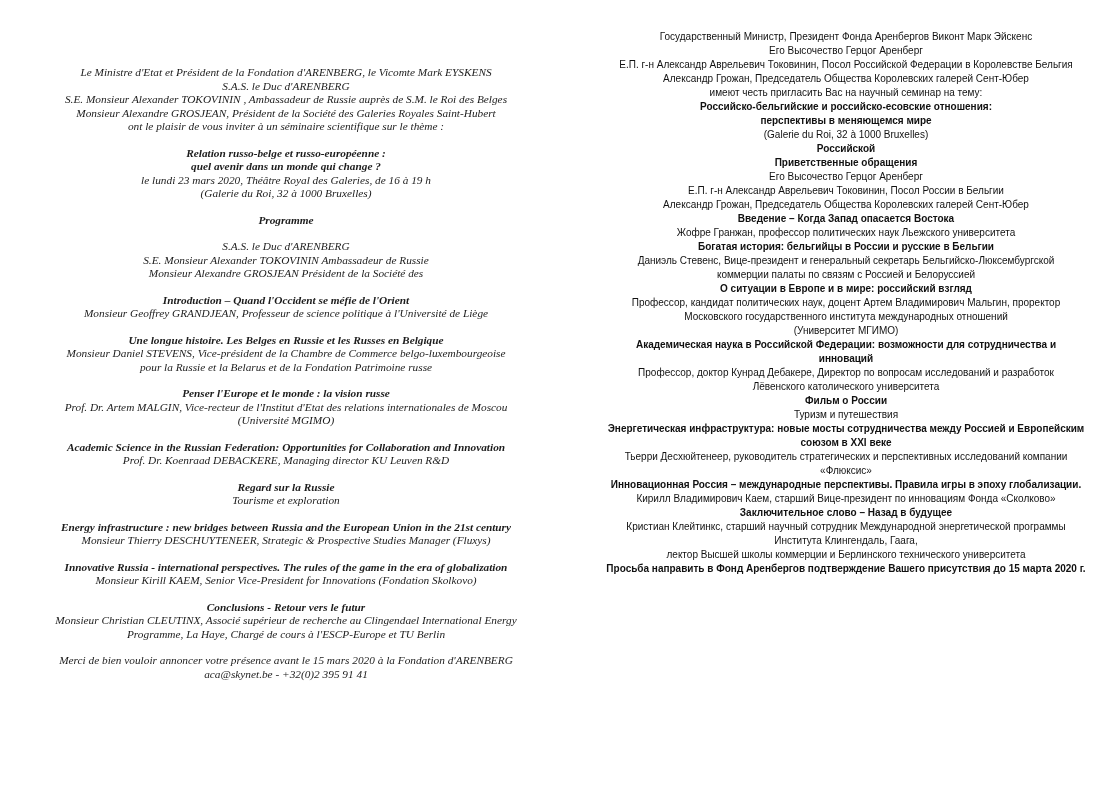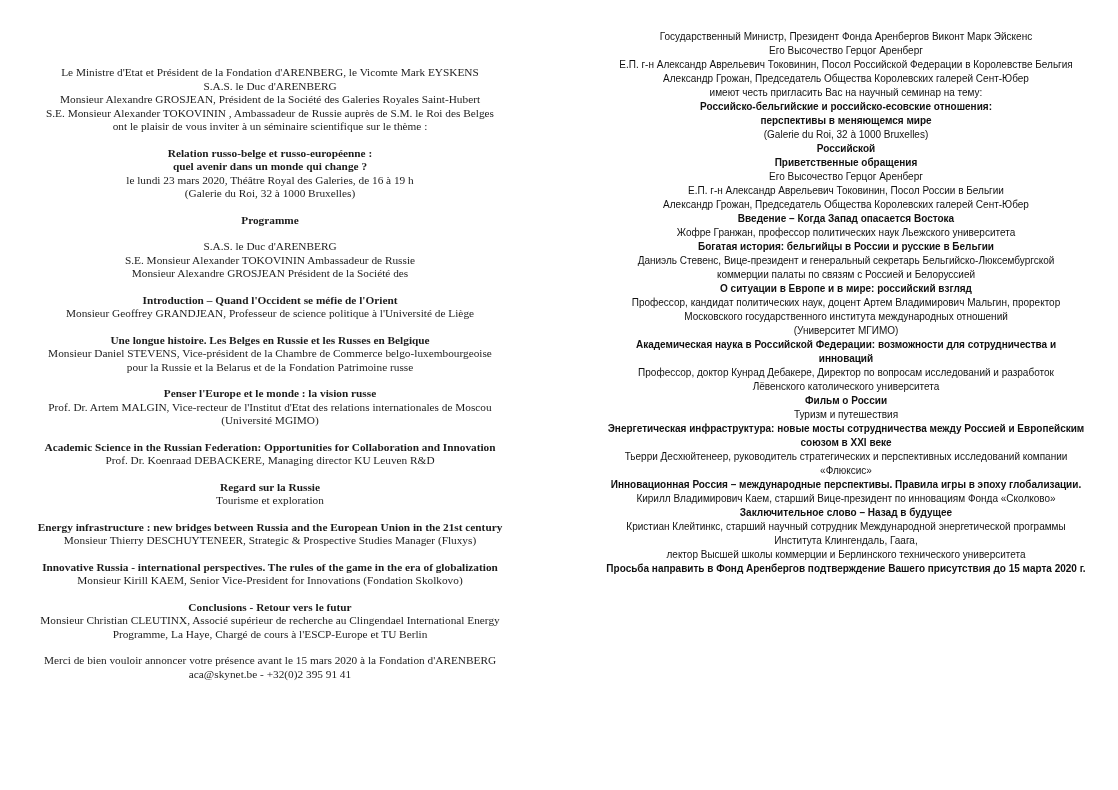--- a/index.html
+++ b/index.html
@@ -12,27 +12,28 @@
     width: 1118px;
     height: 790px;
     background: #ffffff;
     overflow: hidden;
   }
   .col {
     position: absolute;
     text-align: center;
   }
   .col-left {
-    left: 24px;
+    left: 40px;
     top: 66px;
     width: 492px;
     font-family: "Liberation Serif", serif;
     font-size: 11.3px;
     line-height: 13.5px;
     color: #1c1c1c;
+    font-style: italic;
   }
   .col-right {
     left: 598px;
     top: 30px;
     width: 496px;
     font-family: "Liberation Sans", sans-serif;
     font-size: 10px;
     line-height: 14px;
     color: #111111;
   }
@@ -43,22 +44,22 @@
   .heading { font-weight: bold; }
 </style>
 </head>
 <body>
 
 <div class="page">
   <div class="col col-left">
       <div class="section">
         <div class="line">Le Ministre d'Etat et Président de la Fondation d'ARENBERG, le Vicomte Mark EYSKENS</div>
         <div class="line">S.A.S. le Duc d'ARENBERG</div>
+        <div class="line">S.E. Monsieur Alexander TOKOVININ , Ambassadeur de Russie auprès de S.M. le Roi des Belges</div>
         <div class="line">Monsieur Alexandre GROSJEAN, Président de la Société des Galeries Royales Saint-Hubert</div>
-        <div class="line">S.E. Monsieur Alexander TOKOVININ , Ambassadeur de Russie auprès de S.M. le Roi des Belges</div>
         <div class="line">ont le plaisir de vous inviter à un séminaire scientifique sur le thème :</div>
       </div>
       <div class="section">
         <div class="line heading">Relation russo-belge et russo-européenne :</div>
         <div class="line heading">quel avenir dans un monde qui change ?</div>
         <div class="line">le lundi 23 mars 2020, Théâtre Royal des Galeries, de 16 à 19 h</div>
         <div class="line">(Galerie du Roi, 32 à 1000 Bruxelles)</div>
       </div>
       <div class="section">
         <div class="line heading">Programme</div>

